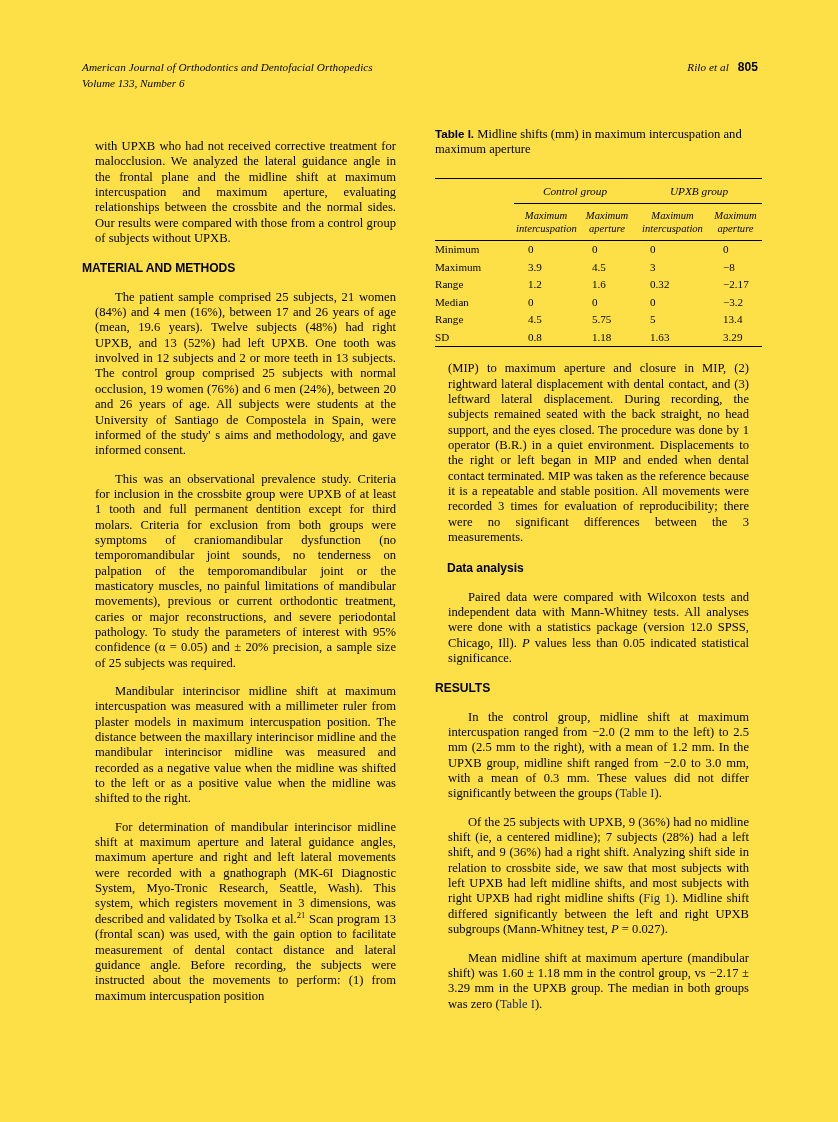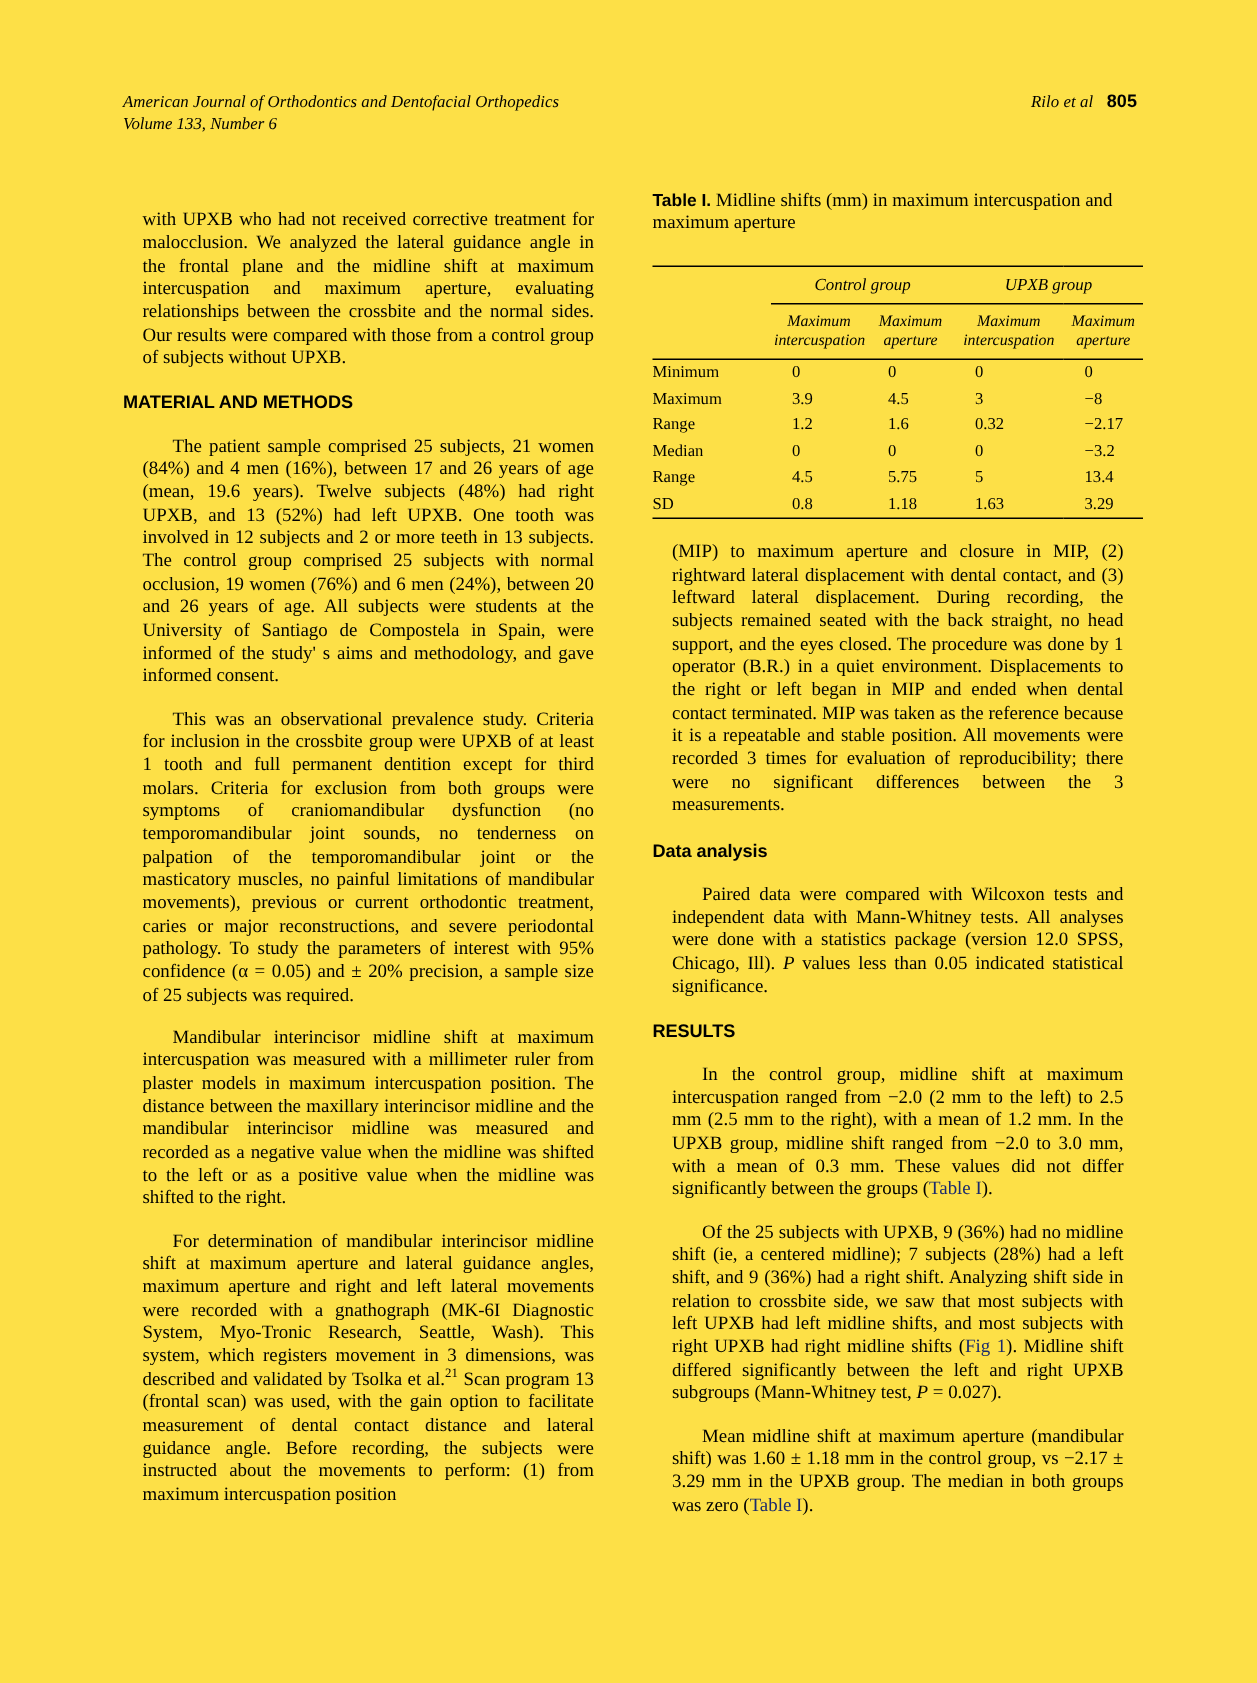--- a/index.html
+++ b/index.html
@@ -74,21 +74,21 @@
     font-weight: bold;
     font-size: 12.1px;
     margin: 15px 0 7px 0;
     letter-spacing: -0.05px;
     text-align: left;
   }
   h3.subsection {
     font-family: "Liberation Sans", sans-serif;
     font-weight: bold;
     font-size: 12.1px;
-    margin: 16px 0 7px 0;
+    margin: 16px 0 7px 12px;
     letter-spacing: -0.05px;
     text-align: left;
   }
   sup {
     font-size: 0.68em;
     vertical-align: super;
     line-height: 0;
   }
   .xref { color: #1a2a6e; }
   .ital { font-style: italic; }

